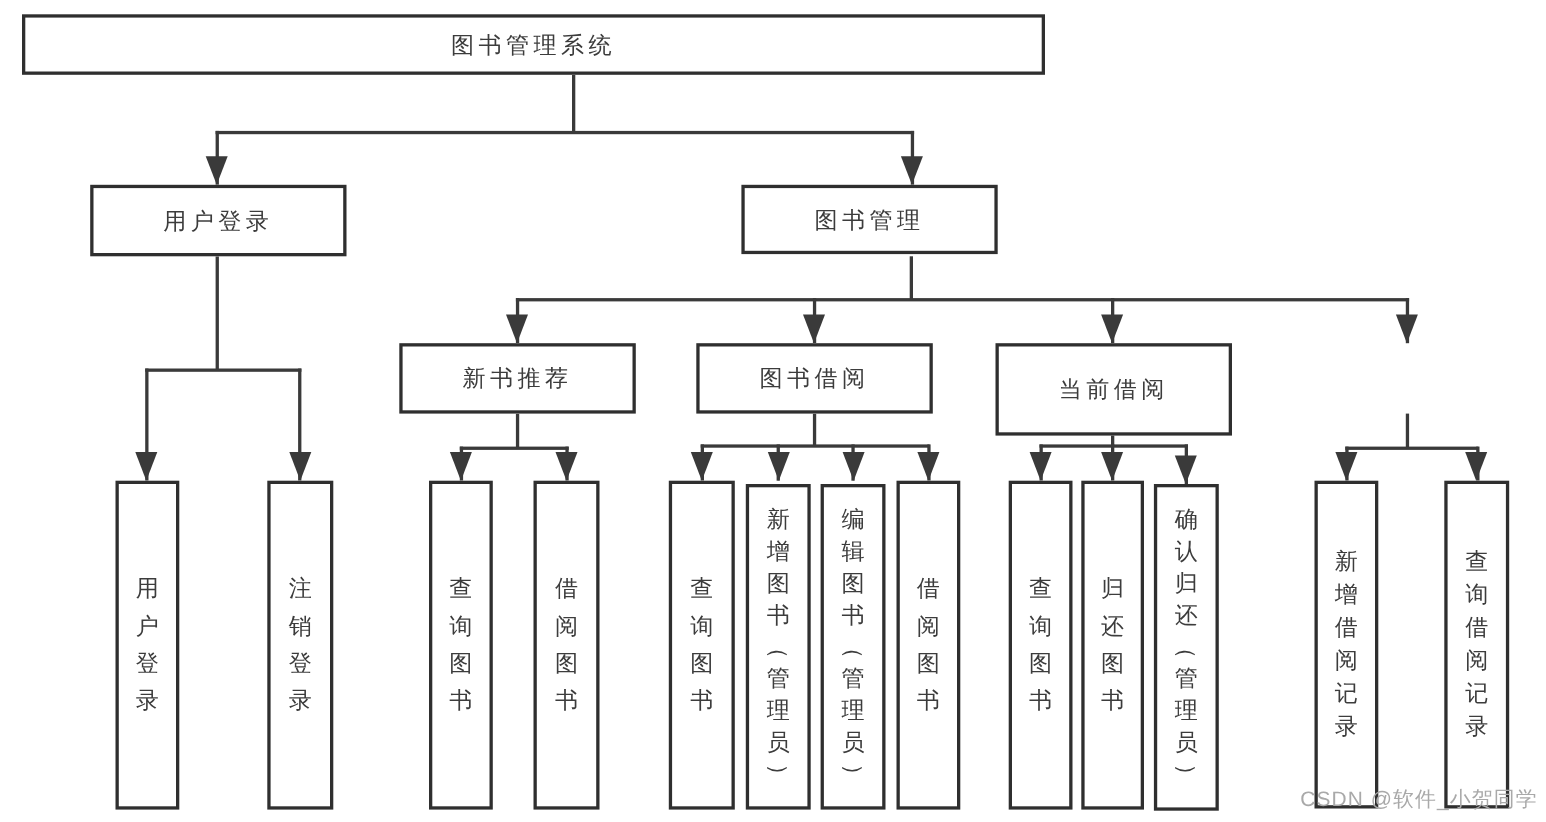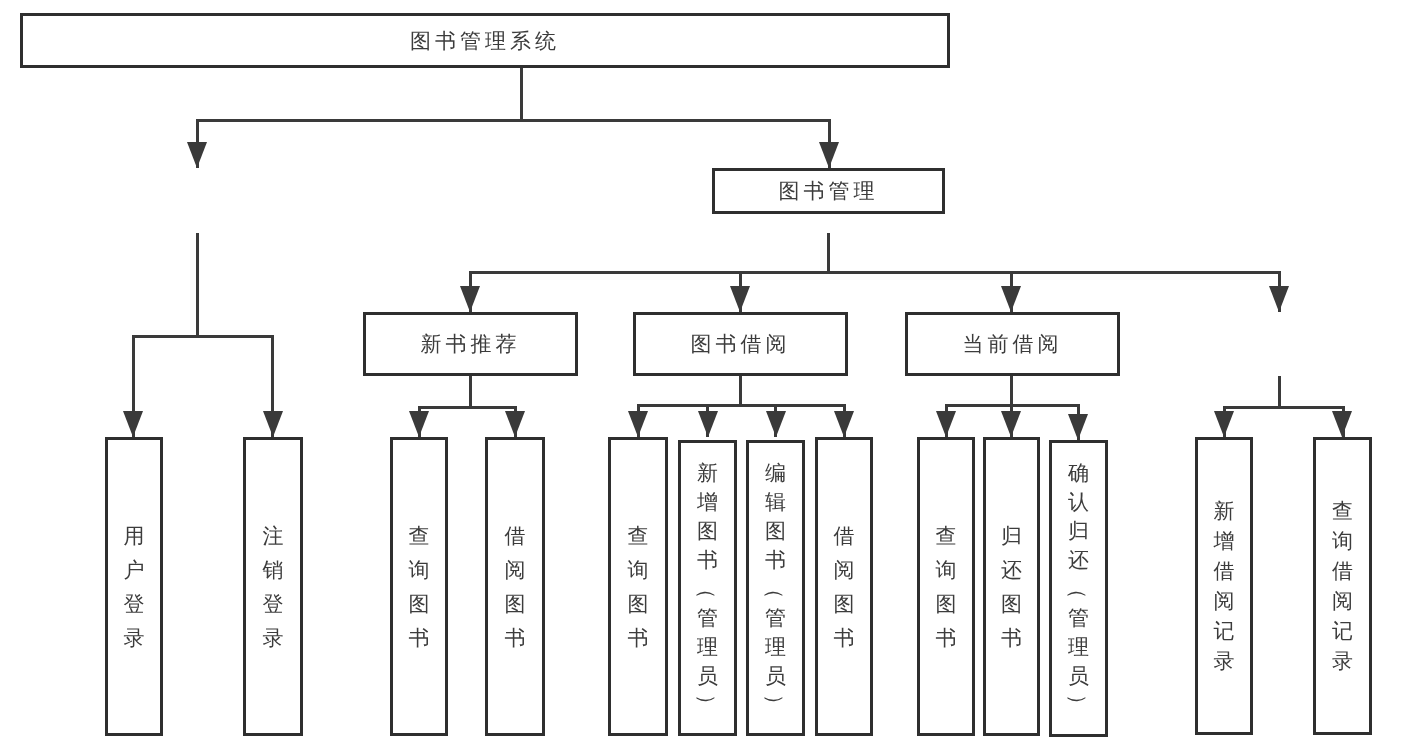--- a/index.html
+++ b/index.html
@@ -97,31 +97,34 @@
   <div class="hline" style="left:1223px;top:406px;width:121px"></div>
   <div class="vline" style="left:1223px;top:406px;height:31px"></div>
   <div class="vline" style="left:1342px;top:406px;height:31px"></div>
   <div class="arr" style="left:1214px;top:411px"></div>
   <div class="arr" style="left:1332px;top:411px"></div>
 
   <div class="box h" style="left:20px;top:13px;width:930px;height:55px">
     <span>图书管理系统</span>
   </div>
 
-  <div class="box h" style="left:712px;top:168px;width:233px;height:46px">
+  <div class="box h" style="left:82px;top:168px;width:233px;height:65px">
+    <span>用户登录</span>
+  </div>
+  <div class="box h" style="left:674px;top:168px;width:233px;height:63px">
     <span>图书管理</span>
   </div>
 
   <div class="box h" style="left:363px;top:312px;width:215px;height:64px">
     <span>新书推荐</span>
   </div>
   <div class="box h" style="left:633px;top:312px;width:215px;height:64px">
     <span>图书借阅</span>
   </div>
-  <div class="box h" style="left:905px;top:312px;width:215px;height:64px">
+  <div class="box h" style="left:905px;top:312px;width:215px;height:84px">
     <span>当前借阅</span>
   </div>
 
   <div class="box v" style="left:105px;top:437px;width:58px;height:299px">
     <div class="vtext" style="line-height: 34px;">
         <span>用</span>
         <span>户</span>
         <span>登</span>
         <span>录</span>
       </div>
@@ -239,14 +242,15 @@
     <div class="vtext" style="line-height: 30px;">
         <span>查</span>
         <span>询</span>
         <span>借</span>
         <span>阅</span>
         <span>记</span>
         <span>录</span>
       </div>
   </div>
 
+  <div id="watermark" style="right:7px;top:714px">CSDN @软件_小贺同学</div>
 
 </div>
 
 </body></html>

